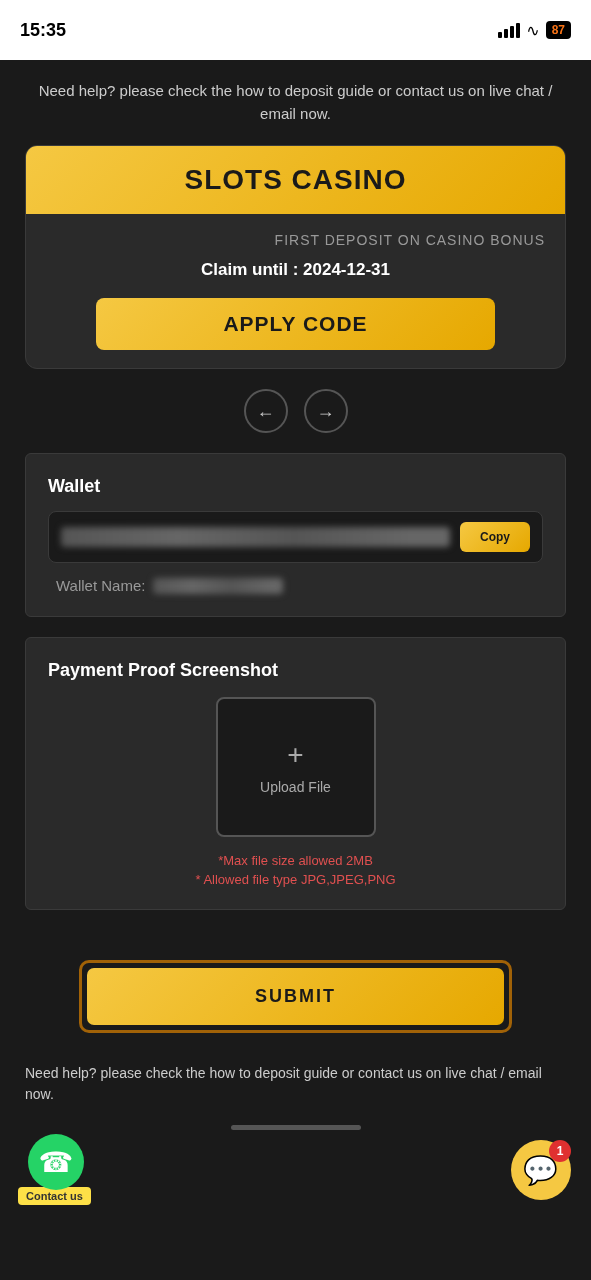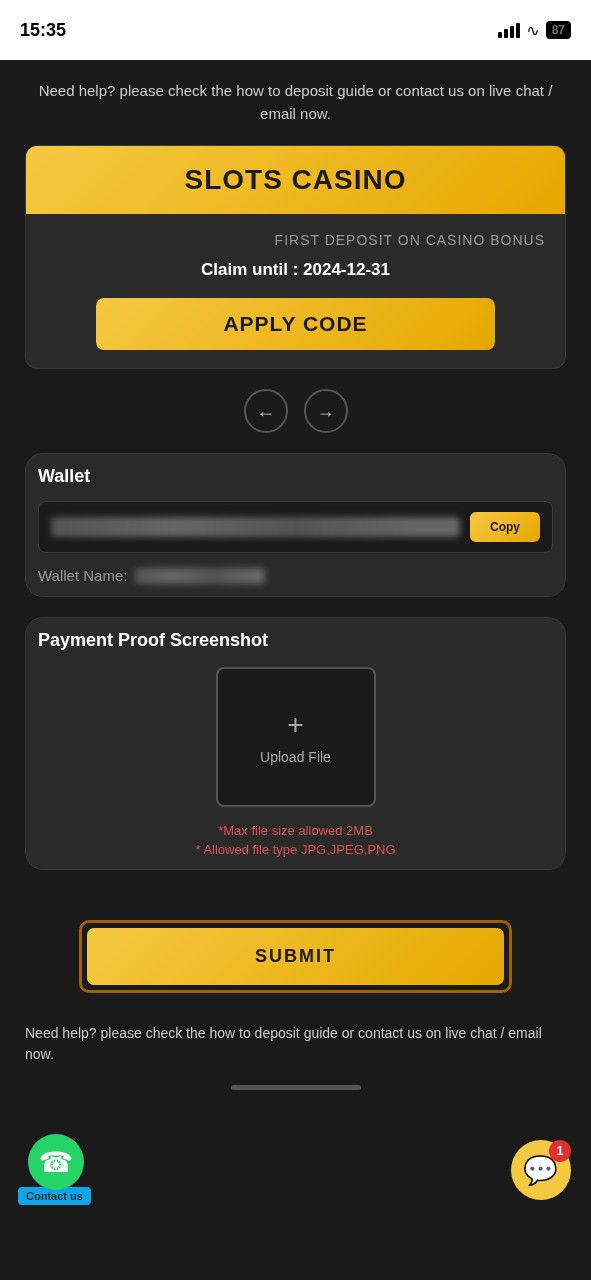--- a/index.html
+++ b/index.html
@@ -52,21 +52,21 @@
     .signal-bars span:nth-child(3) { height: 12px; }
     .signal-bars span:nth-child(4) { height: 15px; }
 
     .wifi-icon {
       font-size: 16px;
       color: #000;
     }
 
     .battery-badge {
       background: #000;
-      color: #737373;
+      color: #f97316;
       font-size: 12px;
       font-weight: 700;
       padding: 2px 6px;
       border-radius: 4px;
     }
 
     
     .main-content {
       padding: 20px 25px;
     }
@@ -153,22 +153,22 @@
       font-size: 18px;
       cursor: pointer;
       display: flex;
       align-items: center;
       justify-content: center;
     }
 
     
     .section-card {
       background: #2a2a2a;
-      border-radius: 18px;
-      padding: 12px;
+      border-radius: 6px;
+      padding: 22px;
       margin-bottom: 20px;
       border: 1px solid #3a3a3a;
     }
 
     .section-title {
       font-size: 18px;
       font-weight: 700;
       color: #ffffff;
       margin-bottom: 14px;
     }
@@ -206,20 +206,21 @@
 
     .wallet-name-row {
       display: flex;
       align-items: center;
       gap: 8px;
     }
 
     .wallet-name-label {
       color: #999;
       font-size: 15px;
+      margin-left: 8px;
     }
 
     .wallet-name-blur {
       height: 16px;
       width: 130px;
       background: linear-gradient(90deg, #555 0%, #666 30%, #555 60%, #666 90%);
       border-radius: 4px;
       filter: blur(3px);
     }
 
@@ -334,21 +335,21 @@
 
     .whatsapp-icon {
       font-size: 28px;
       color: white;
     }
 
     .contact-us-label {
       position: fixed;
       bottom: 75px;
       left: 18px;
-      background: #0ea5e9;
+      background: #fde047;
       color: #333;
       font-size: 11px;
       font-weight: 600;
       padding: 3px 8px;
       border-radius: 4px;
     }
 
     
     .chat-fab {
       position: fixed;

